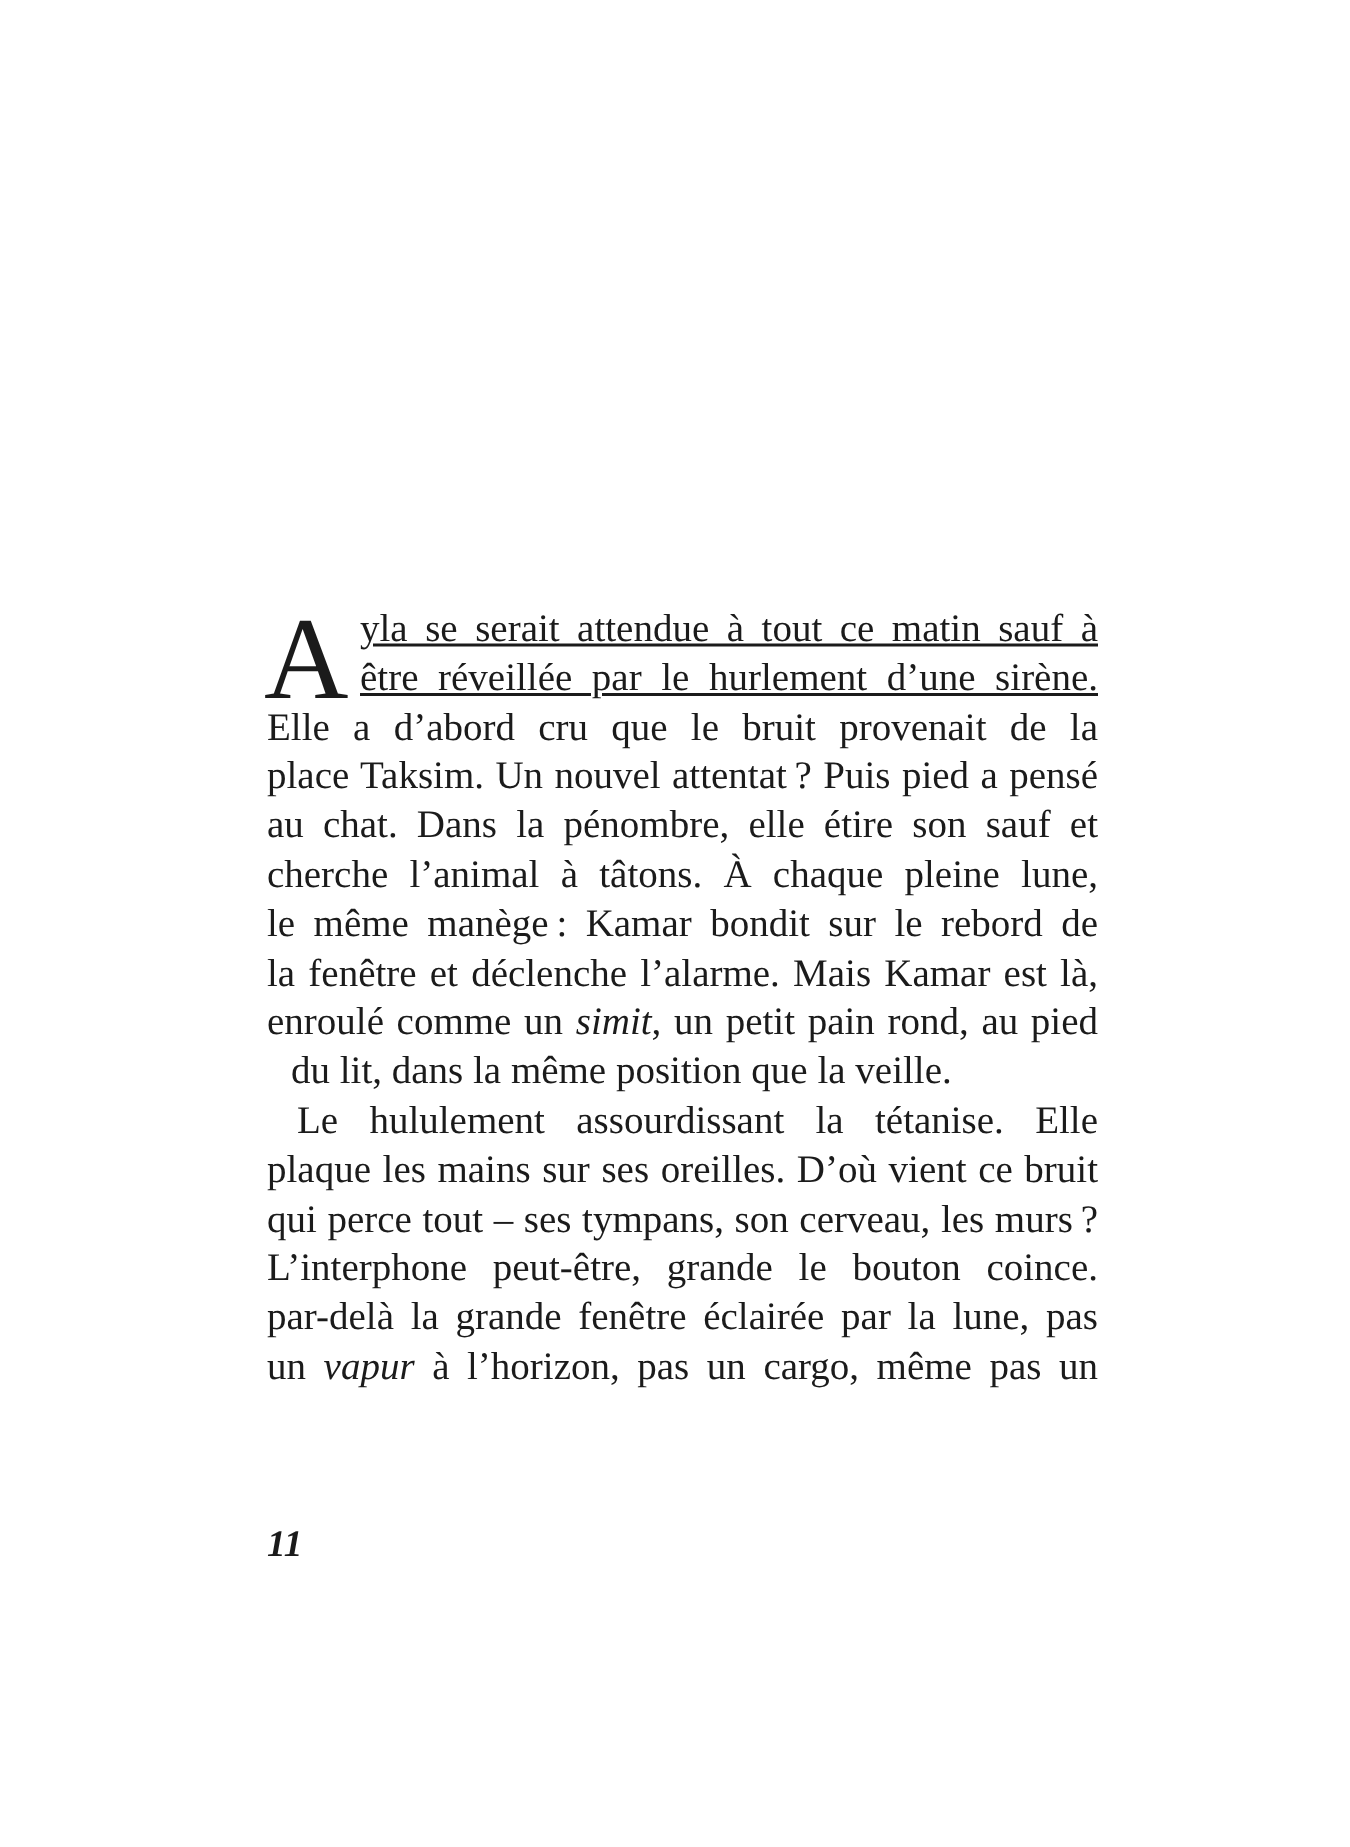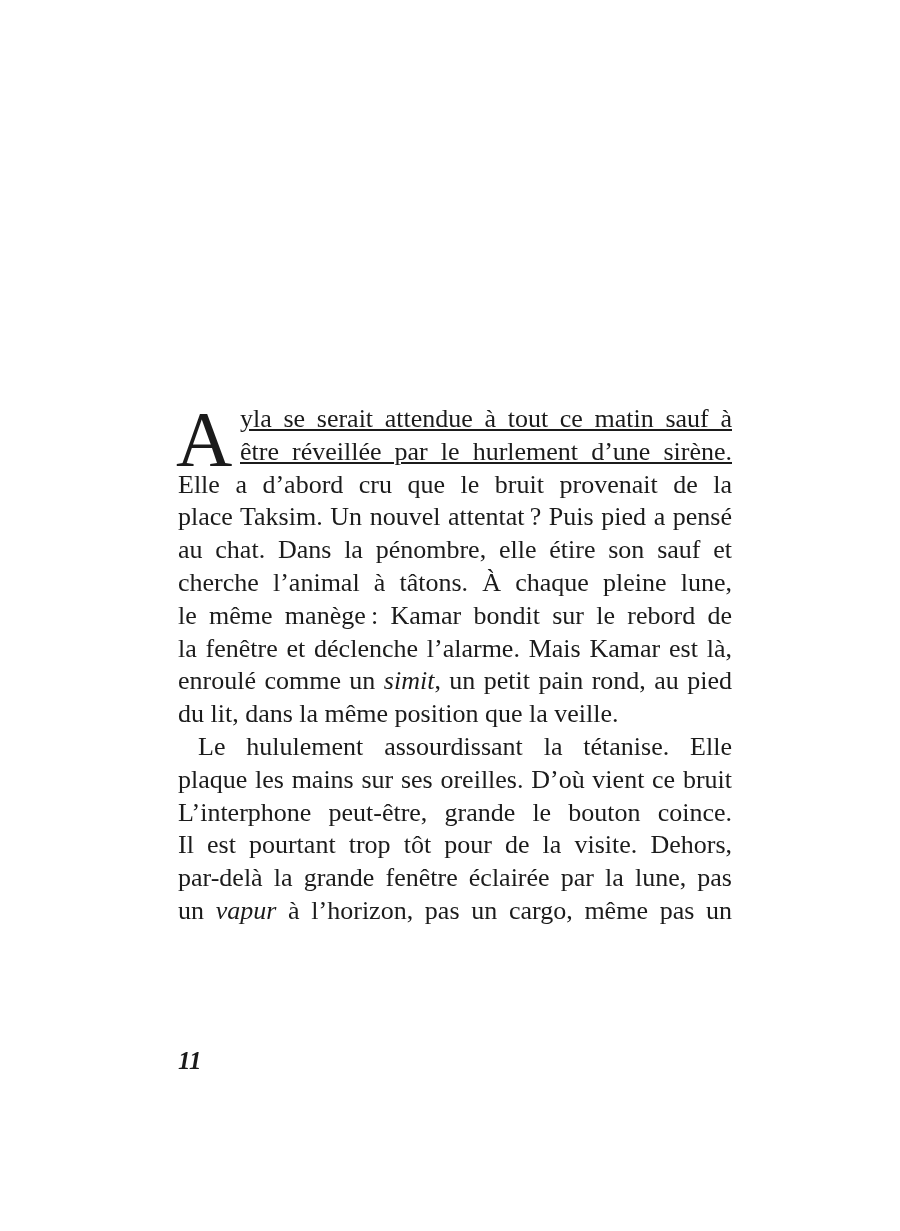--- a/index.html
+++ b/index.html
@@ -25,37 +25,38 @@
     line-height: 32.8px;
   }
   .para { position: relative; }
   .line {
     text-align: justify;
     text-align-last: justify;
     -moz-text-align-last: justify;
   }
   .line.no-stretch {
     text-align-last: auto;
+    margin-left: 16px;
     -moz-text-align-last: auto;
   }
   .line.dc { padding-left: 62px; text-decoration: underline; }
   .line.indent { padding-left: 20px; }
   .em { font-style: italic; }
   .dropcap {
     position: absolute;
     left: -2px;
     top: -3px;
     font-size: 78px;
     line-height: 1;
     letter-spacing: 0;
   }
   .folio {
     position: absolute;
     left: 178px;
-    top: 1048px;
+    top: 1017px;
     font-size: 25px;
     line-height: 1;
     font-style: italic;
     font-weight: 700;
   }
 </style>
 </head>
 <body>
 
 <div class="page">
@@ -69,20 +70,20 @@
       <div class="line"><span>au chat. Dans la pénombre, elle étire son sauf et</span></div>
       <div class="line"><span>cherche l’animal à tâtons. À chaque pleine lune,</span></div>
       <div class="line"><span>le même manège : Kamar bondit sur le rebord de</span></div>
       <div class="line"><span>la fenêtre et déclenche l’alarme. Mais Kamar est là,</span></div>
       <div class="line"><span>enroulé comme un </span><span class="em">simit</span><span>, un petit pain rond, au pied</span></div>
       <div class="line no-stretch"><span>du lit, dans la même position que la veille.</span></div>
     </div>
     <div class="para">
       <div class="line indent"><span>Le hululement assourdissant la tétanise. Elle</span></div>
       <div class="line"><span>plaque les mains sur ses oreilles. D’où vient ce bruit</span></div>
+      <div class="line"><span>qui perce tout – ses tympans, son cerveau, les murs ?</span></div>
       <div class="line"><span>L’interphone peut-être, grande le bouton coince.</span></div>
-      <div class="line"><span>Il est pourtant trop tôt pour de la visite. Dehors,</span></div>
       <div class="line"><span>par-delà la grande fenêtre éclairée par la lune, pas</span></div>
       <div class="line"><span>un </span><span class="em">vapur</span><span> à l’horizon, pas un cargo, même pas un</span></div>
     </div>
   </div>
   <div class="folio">11</div>
 </div>
 
 </body></html>

